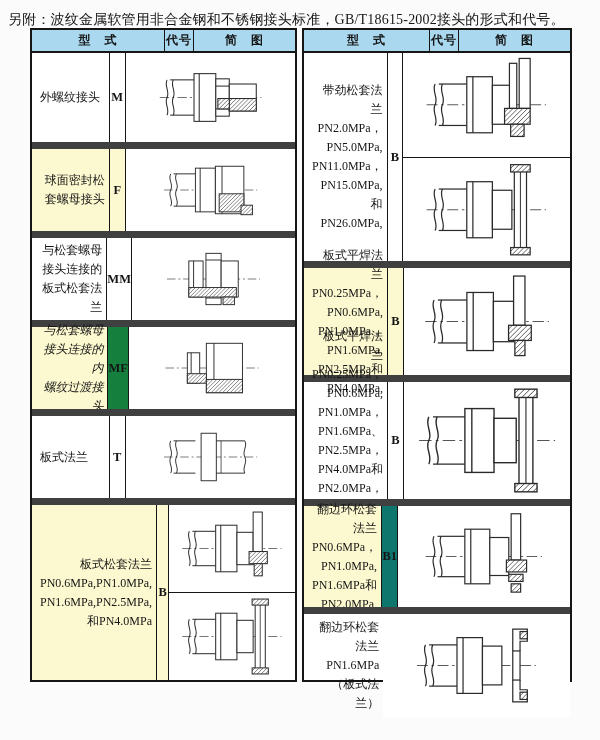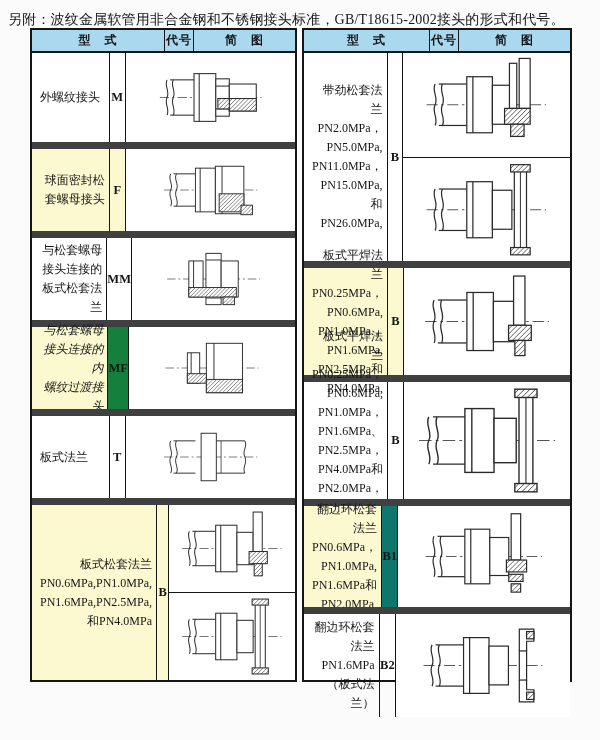--- a/index.html
+++ b/index.html
@@ -473,21 +473,20 @@
               <line x1="75" y1="66" x2="78" y2="63" stroke="#2a2a2a" stroke-width="0.6"></line>
               <line x1="75" y1="70" x2="82" y2="63" stroke="#2a2a2a" stroke-width="0.6"></line>
               <line x1="79" y1="70" x2="83" y2="66" stroke="#2a2a2a" stroke-width="0.6"></line>
             </svg>
           </div>
         </div>
     </div>
     <div class="tr grow">
       <div class="td type">翻边环松套法兰
 PN1.6MPa（板式法兰）</div>
-      <div class="td code">B2</div>
       <div class="td diag">
           <div class="diag-sub">
             <svg viewBox="0 0 104 80" preserveAspectRatio="xMidYMid meet">
               <line x1="3" y1="40" x2="101" y2="40" stroke="#555" stroke-width="0.8" stroke-dasharray="9 3 2 3"></line>
               <path d="M10,23c-3,6 3,11 0,17c-3,6 3,11 0,17" fill="none" stroke="#2a2a2a" stroke-width="1"></path>
               <path d="M16,23c-3,6 3,11 0,17c-3,6 3,11 0,17" fill="none" stroke="#2a2a2a" stroke-width="1"></path>
               <line x1="13" y1="23" x2="36" y2="23" stroke="#2a2a2a" stroke-width="1"></line>
               <line x1="13" y1="57" x2="36" y2="57" stroke="#2a2a2a" stroke-width="1"></line>
               <rect x="36" y="17" width="21" height="46" fill="#fff" stroke="#2a2a2a" stroke-width="1"></rect>
               <line x1="41" y1="17" x2="41" y2="63" stroke="#2a2a2a" stroke-width="1"></line>

